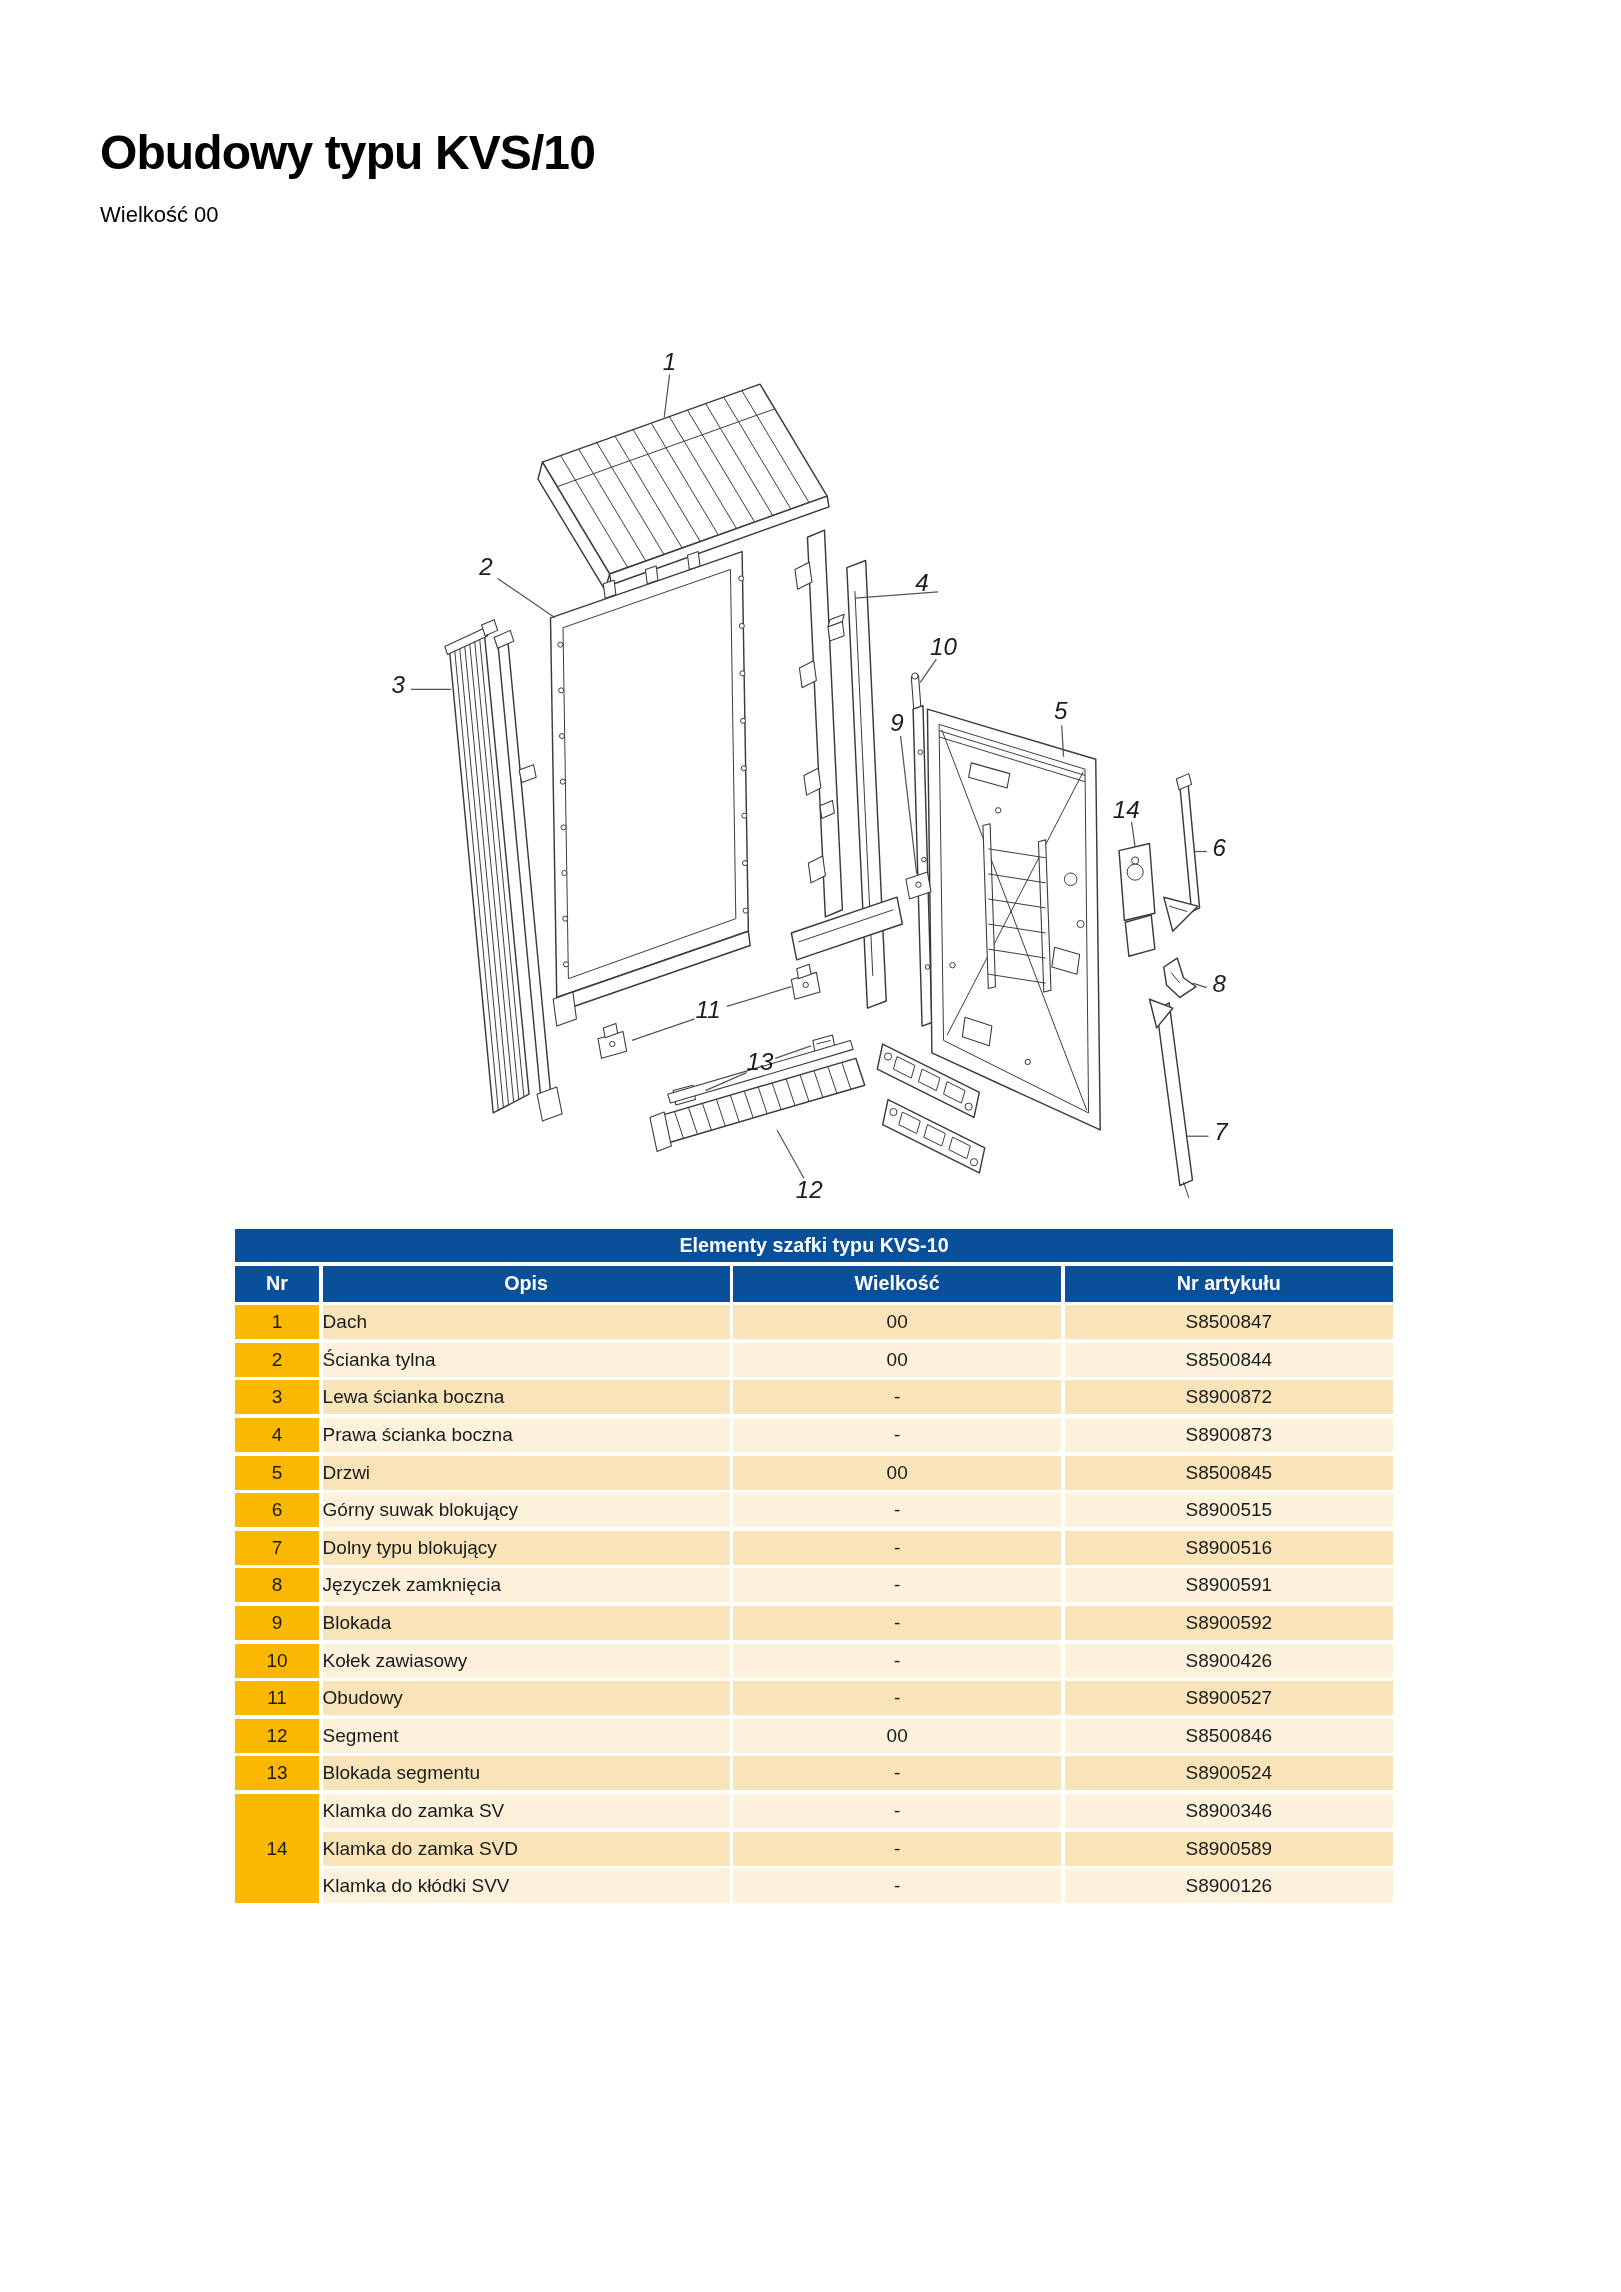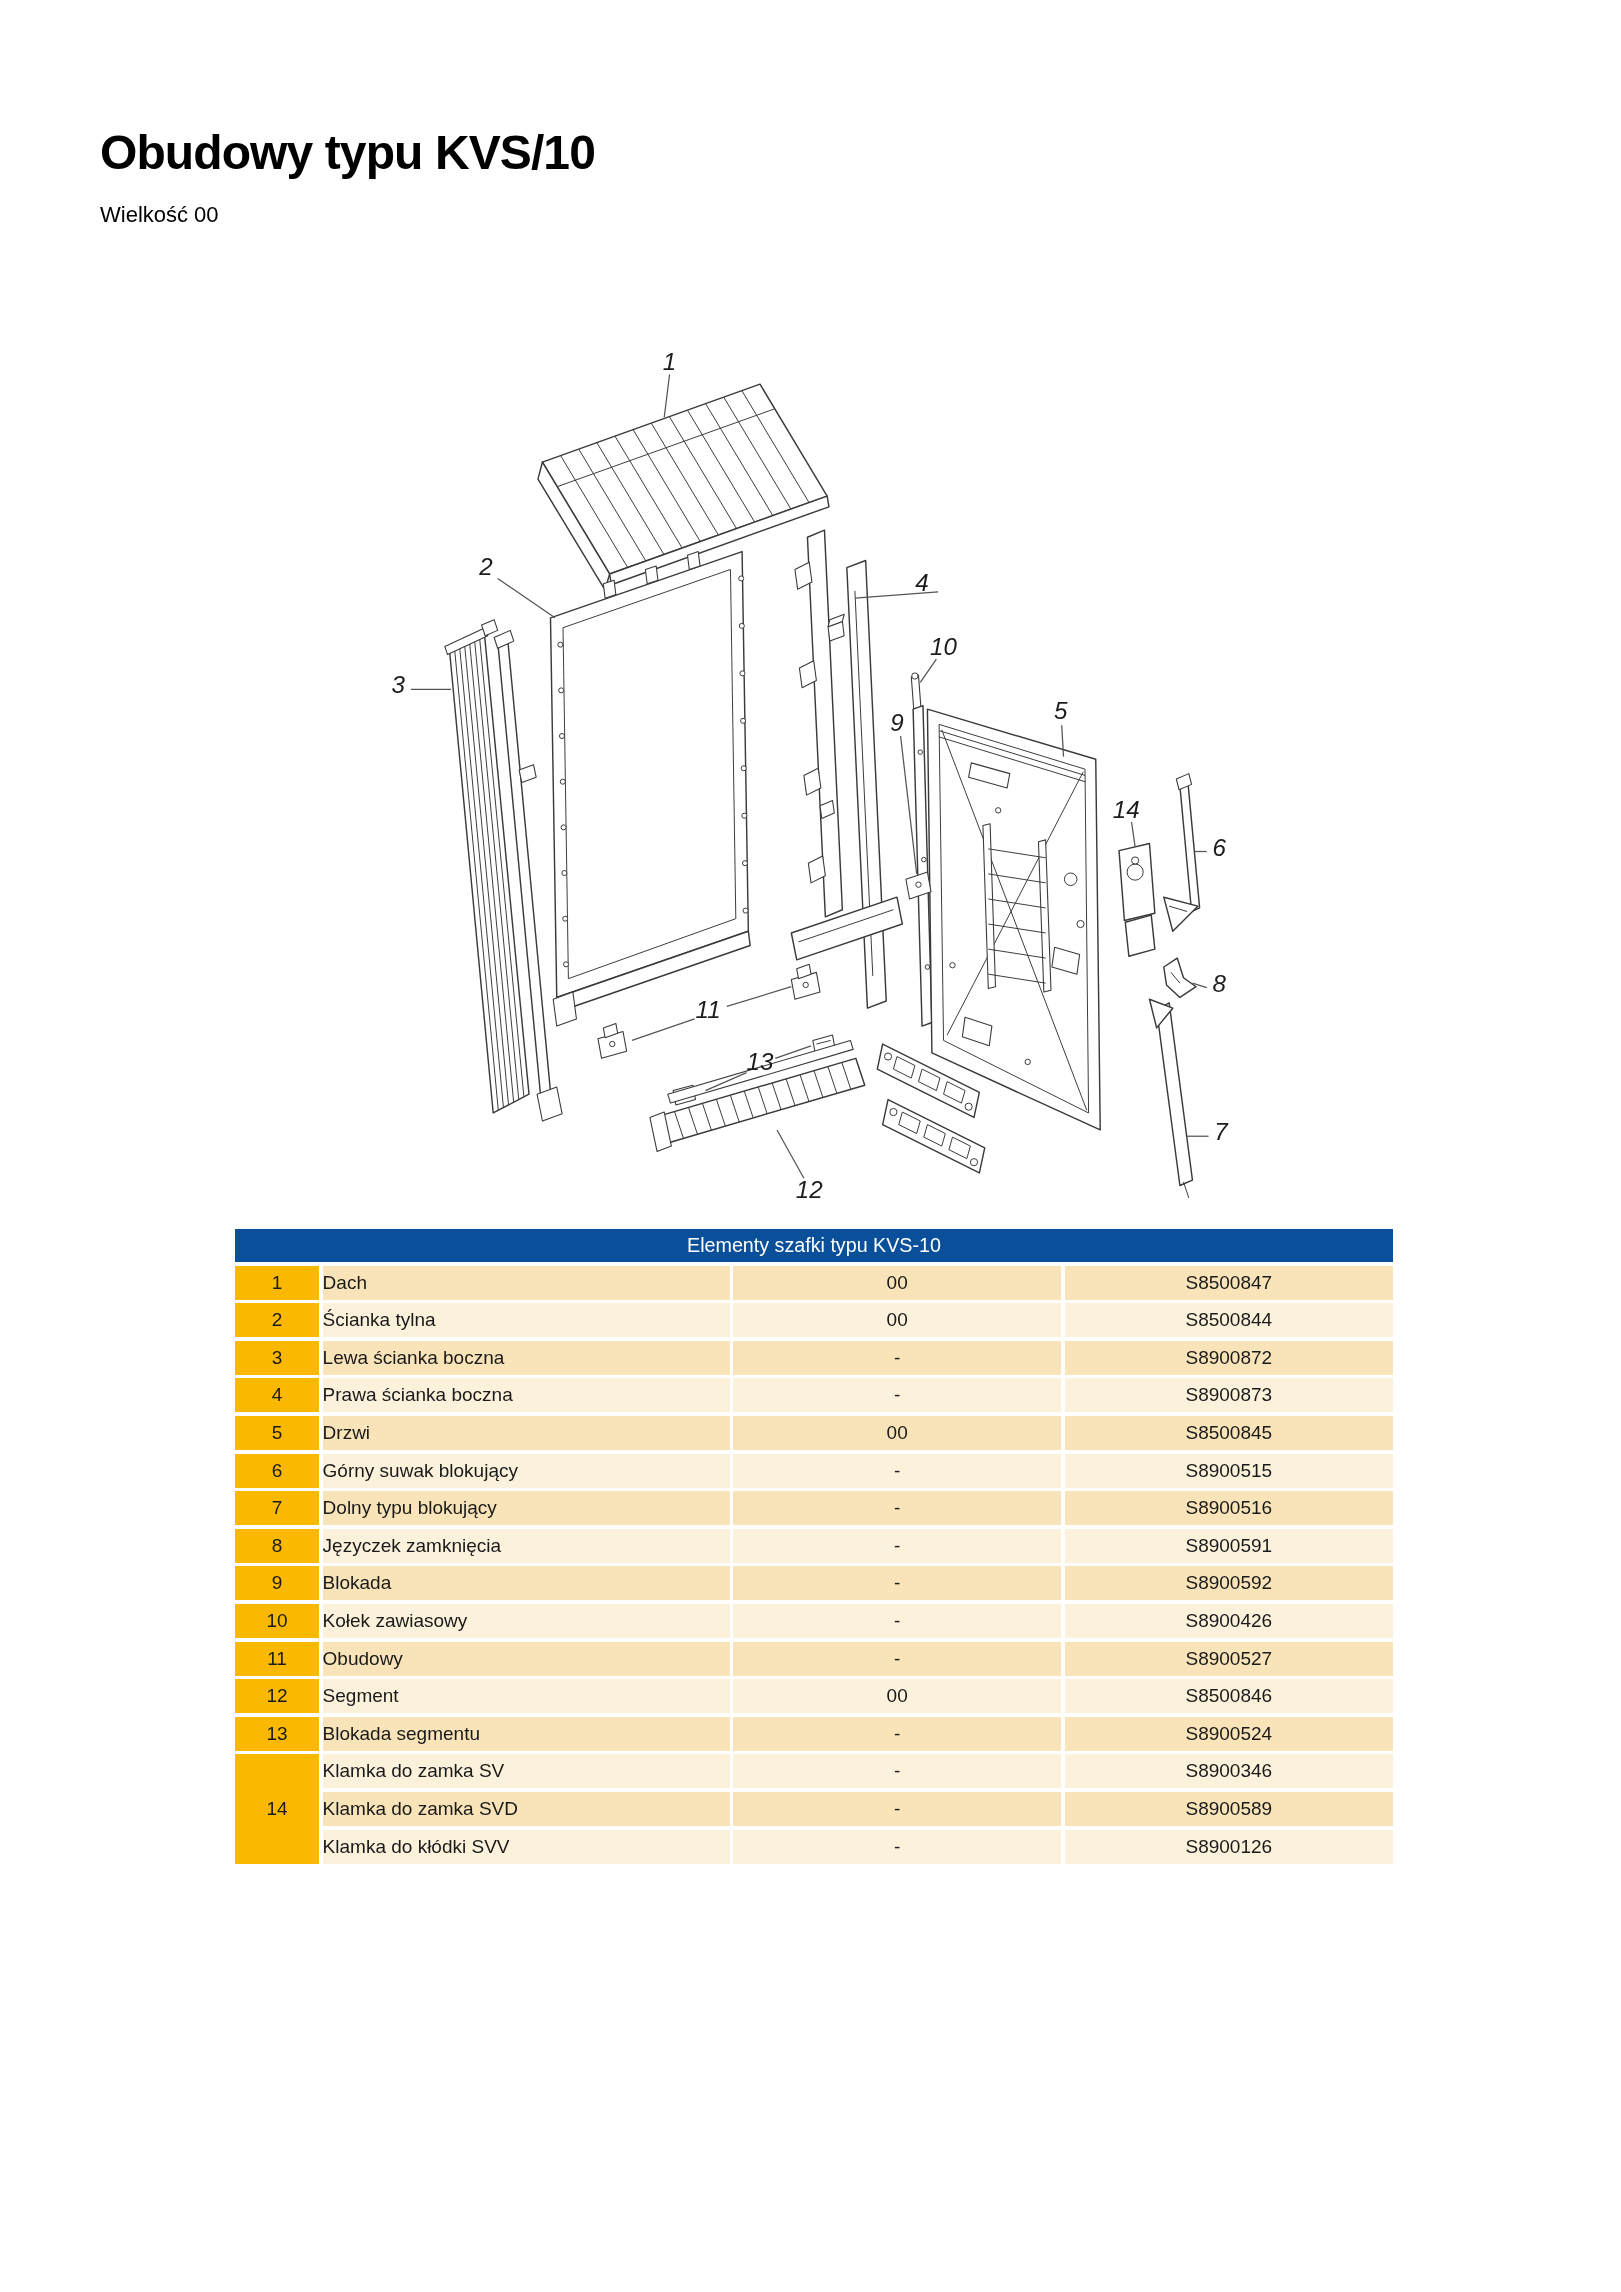--- a/index.html
+++ b/index.html
@@ -18,21 +18,21 @@
   .diagram{position:absolute;left:358px;top:340px;width:958px;height:878px}
   .diagram svg{width:100%;height:100%;display:block}
   .part{fill:#ffffff;stroke:var(--line);stroke-width:1.6;stroke-linejoin:round}
   .part-thin{fill:#ffffff;stroke:var(--line);stroke-width:1.2;stroke-linejoin:round}
   .detail{fill:none;stroke:var(--line);stroke-width:1.1}
   .hole{fill:#ffffff;stroke:var(--line);stroke-width:1.1}
   text.lbl{font:italic 27px "Liberation Sans",sans-serif;fill:#1c1c1c}
   .leader{stroke:#555;stroke-width:1.4}
 
   .tbl{position:absolute;left:235px;top:1229px;width:1158px}
-  .tbl-title{height:33px;background:var(--blue);color:#fff;font-weight:normal;font-size:19.7px;
+  .tbl-title{height:33px;background:var(--blue);color:#fff;font-weight:bold;font-size:19.7px;
              display:flex;align-items:center;justify-content:center;margin-bottom:3.6px}
   .tbl-head{display:grid;grid-template-columns:84px 407px 328px 328px;gap:3.6px;margin-bottom:3.6px}
   .tbl-head>div{background:var(--blue);color:#fff;font-weight:bold;font-size:19.7px;height:36px;
                 display:flex;align-items:center;justify-content:center}
   .tbl-body{display:grid;grid-template-columns:84px 407px 328px 328px;gap:3.6px;grid-auto-rows:34px}
   .cell{display:flex;align-items:center;font-size:19px;color:var(--ink)}
   .cell.nr{background:var(--amber);justify-content:center}
   .cell.opis{}
   .cell.center{justify-content:center}
   .shade-dark{background:var(--rowDark)}
@@ -276,20 +276,26 @@
         <line x1="866" y1="1182" x2="906" y2="1168" class="leader"></line>
         <text x="849" y="1186" class="lbl" text-anchor="middle" dominant-baseline="central">13</text>
         <line x1="1264" y1="918" x2="1268" y2="946" class="leader"></line>
         <text x="1258" y="904" class="lbl" text-anchor="middle" dominant-baseline="central">14</text>
       </g>
   </svg>
 </div>
 
 <div class="tbl">
   <div class="tbl-title">Elementy szafki typu KVS-10</div>
+  <div class="tbl-head" id="tbl-head">
+      <div>Nr</div>
+      <div>Opis</div>
+      <div>Wielkość</div>
+      <div>Nr artykułu</div>
+    </div>
   <div class="tbl-body" id="tbl-body">
       <div class="cell nr">1</div>
       <div class="cell opis shade-dark">Dach</div>
       <div class="cell center shade-dark">00</div>
       <div class="cell center shade-dark">S8500847</div>
       <div class="cell nr">2</div>
       <div class="cell opis shade-light">Ścianka tylna</div>
       <div class="cell center shade-light">00</div>
       <div class="cell center shade-light">S8500844</div>
       <div class="cell nr">3</div>

